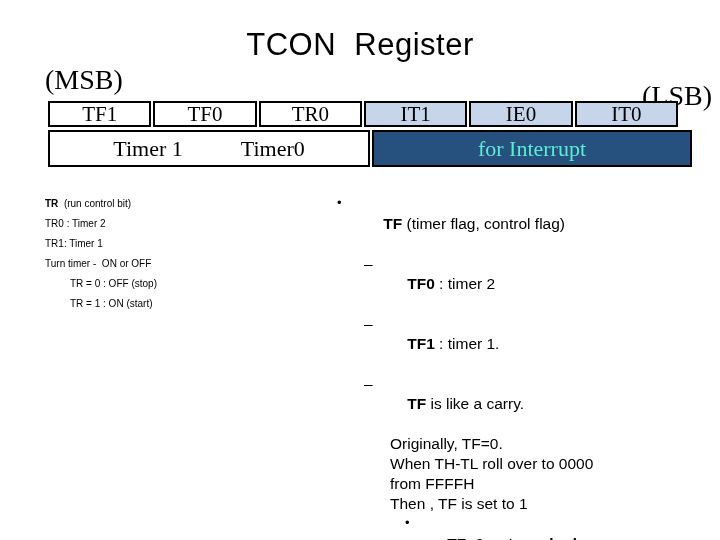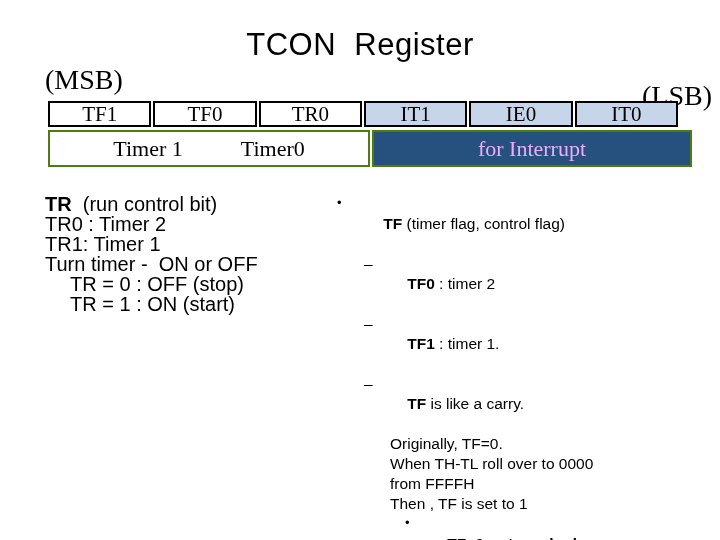--- a/index.html
+++ b/index.html
@@ -72,21 +72,21 @@
     font-size: 21px;
     line-height: 21px;
     background: #ffffff;
     color: #000000;
     margin-right: 2px;
   }
   .bit-cell:last-child { margin-right: 14px; }
   .bit-cell.shaded { background: #c6d5ea; }
 
   .group-cell {
-    border: 2px solid #4d7c0f;
+    border: 2px solid #000000;
     box-sizing: border-box;
     display: flex;
     align-items: center;
     justify-content: center;
     font-family: "Liberation Serif", serif;
     font-size: 22px;
     line-height: 22px;
   }
   .group-cell.timers {
     flex: 0 0 322px;
@@ -94,31 +94,31 @@
     color: #000000;
     margin-right: 2px;
   }
   .group-cell.timers .sub {
     display: inline-block;
   }
   .group-cell.timers .sub.first { margin-right: 58px; }
   .group-cell.interrupt {
     flex: 1 1 auto;
     background: #26517f;
-    color: #f0abfc;
+    color: #5eead4;
   }
 
   
   #left-block {
     position: absolute;
     left: 45px;
     top: 194px;
     width: 280px;
     font-family: "Liberation Sans", sans-serif;
-    font-size: 20px;
+    font-size: 10px;
     line-height: 20px;
   }
   #left-block .line { white-space: pre; }
   #left-block .line.indent { padding-left: 25px; }
   .b { font-weight: bold; }
 
   #right-block {
     position: absolute;
     left: 330px;
     top: 194px;

